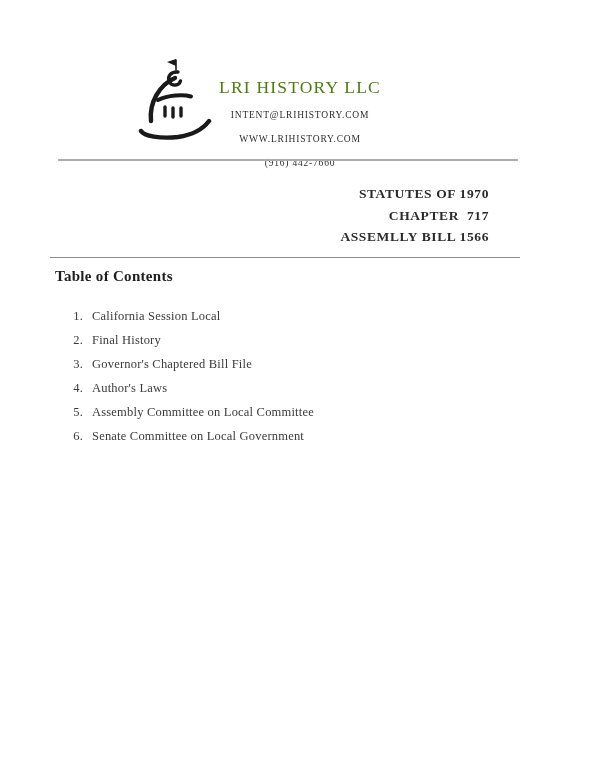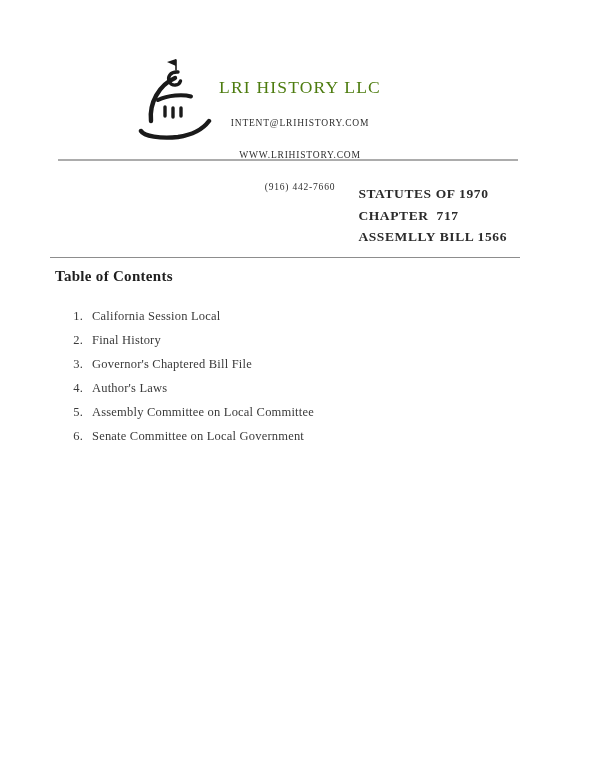--- a/index.html
+++ b/index.html
@@ -38,21 +38,21 @@
     font-size: 17.5px;
     letter-spacing: 1.2px;
     color: #4d7c0f;
     line-height: 22px;
   }
   .contact {
     font-size: 9.5px;
     letter-spacing: 0.8px;
     color: #2e2e2e;
     line-height: 14px;
-    margin-top: 18px;
+    margin-top: 10px;
   }
   .contact:first-of-type { margin-top: 4px; }
 
   
   .rule { position: absolute; }
   .rule-1 {
     top: 159px;
     left: 58px;
     width: 460px;
     height: 2px;
@@ -63,22 +63,22 @@
     left: 50px;
     width: 470px;
     height: 1px;
     background: #8d8d8d;
   }
 
   
   .reference {
     position: absolute;
     top: 183px;
-    right: 93px;
-    text-align: left;
+    right: 111px;
+    text-align: right;
     margin-left: 40px;
   }
   .ref-line {
     font-size: 13.5px;
     font-weight: bold;
     letter-spacing: 0.6px;
     color: #2b2b2b;
     line-height: 21.5px;
     white-space: pre;
   }

